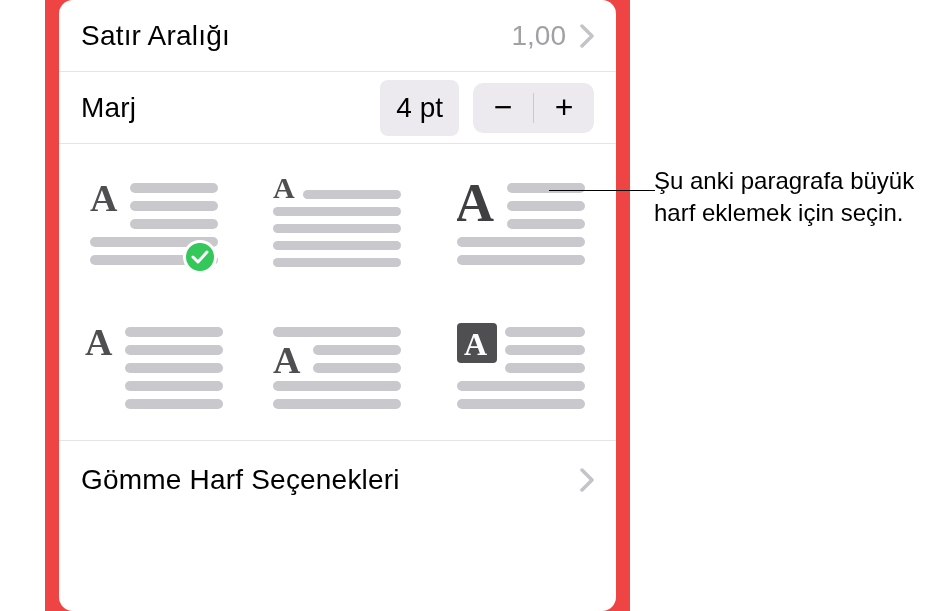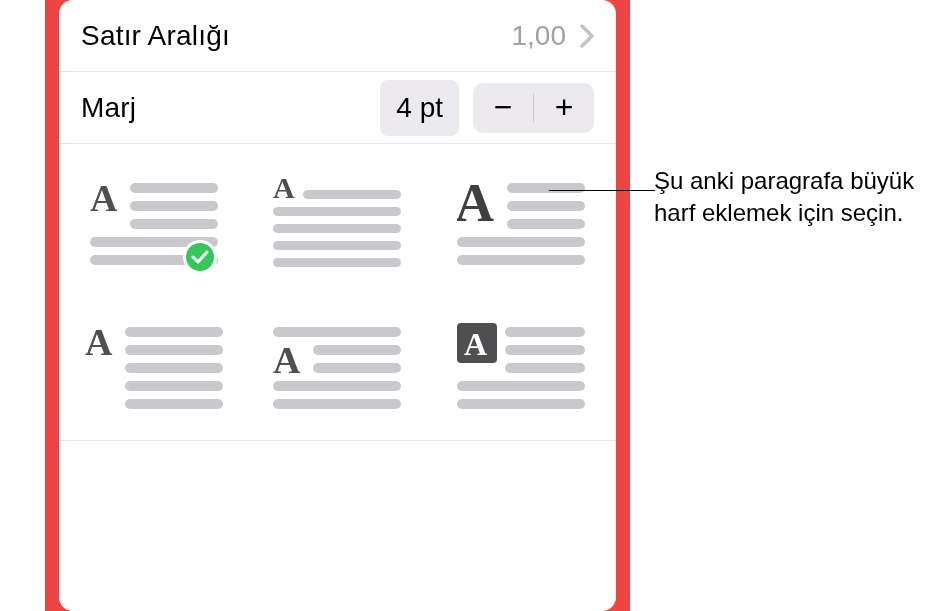--- a/index.html
+++ b/index.html
@@ -260,18 +260,26 @@
           <rect x="48" y="6" width="80" height="10" rx="5" fill="#c9c9cd"></rect>
           <rect x="48" y="24" width="80" height="10" rx="5" fill="#c9c9cd"></rect>
           <rect x="48" y="42" width="80" height="10" rx="5" fill="#c9c9cd"></rect>
           <rect x="0" y="60" width="128" height="10" rx="5" fill="#c9c9cd"></rect>
           <rect x="0" y="78" width="128" height="10" rx="5" fill="#c9c9cd"></rect>
         </svg>
       </div>
 
     </div>
 
+    <div class="options-row">
+      <div class="row-label" style="font-size:28px;">Gömme Harf Seçenekleri</div>
+      <span class="chevron">
+        <svg width="14" height="24" viewBox="0 0 14 24">
+            <path d="M2 2 L12 12 L2 22" stroke="#c3c3c8" stroke-width="3.5" fill="none" stroke-linecap="round" stroke-linejoin="round"></path>
+          </svg>
+      </span>
+    </div>
 
   </div>
 </div>
 
 <div class="callout-line"></div>
 <div class="callout">Şu anki paragrafa büyük harf eklemek için seçin.</div>
 
 </body></html>

